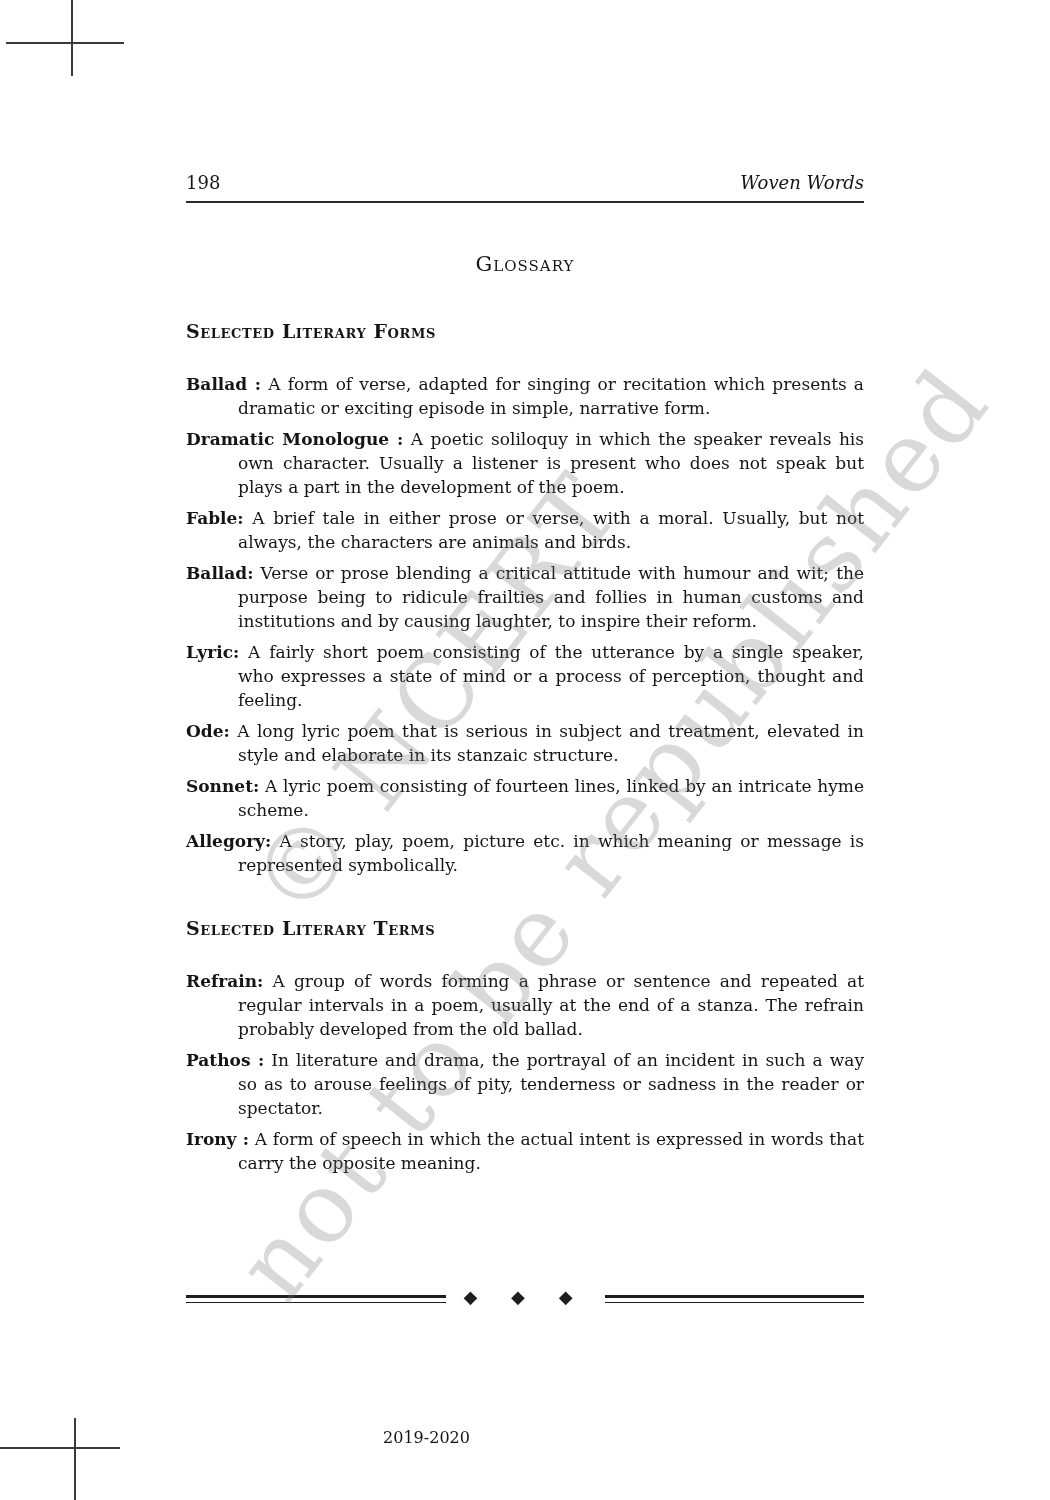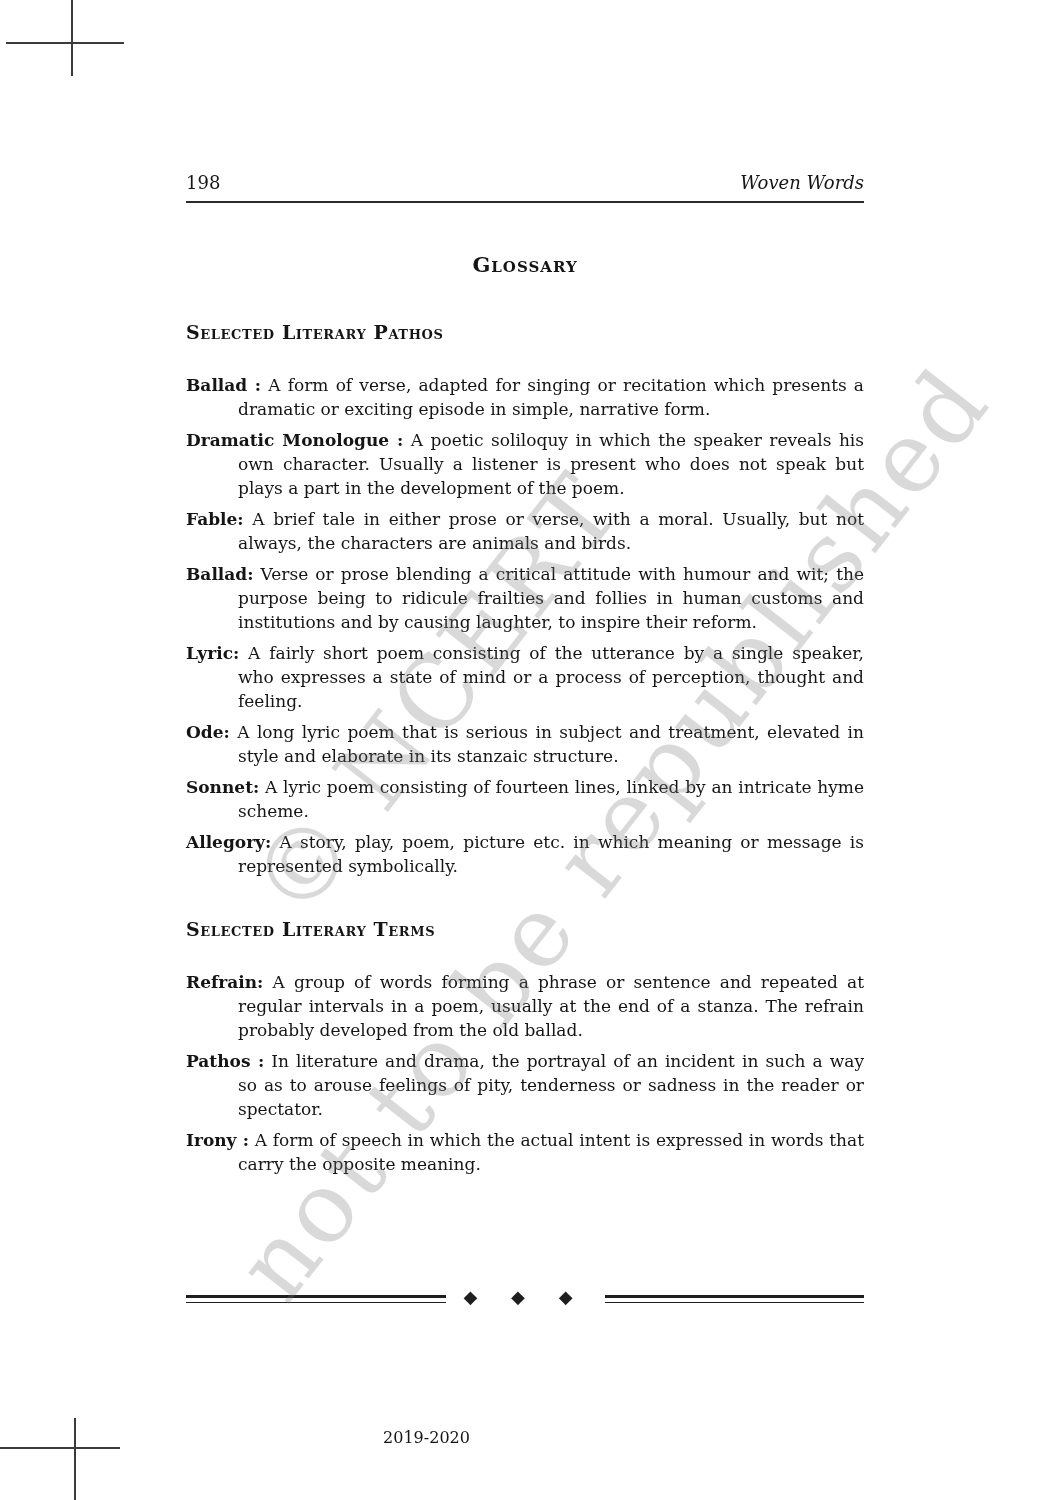--- a/index.html
+++ b/index.html
@@ -33,21 +33,21 @@
     left: 186px; top: 201px; width: 678px;
     border-top: 2px solid #2a2a2a;
   }
 
   .main {
     position: absolute;
     left: 186px; top: 252px; width: 678px;
   }
   .glossary-title {
     text-align: center;
-    font-weight: bold;
+    font-weight: normal;
     font-variant: small-caps;
     font-size: 21px;
     letter-spacing: 1px;
     margin: 0 0 44px 0;
   }
   .section-heading {
     font-weight: bold;
     font-variant: small-caps;
     font-size: 19px;
     letter-spacing: 0.6px;
@@ -115,21 +115,21 @@
 
   <div class="header">
     <span class="num">198</span>
     <span class="book">Woven Words</span>
   </div>
   <div class="header-rule"></div>
 
   <div class="main">
     <h1 class="glossary-title">Glossary</h1>
 
-    <h2 class="section-heading">Selected Literary Pathos</h2>
+    <h2 class="section-heading">Selected Literary Forms</h2>
 
     <p class="entry"><b class="term">Ballad :</b> <span>A form of verse, adapted for singing or recitation which presents a dramatic or exciting episode in simple, narrative form.</span></p>
     <p class="entry"><b class="term">Dramatic Monologue :</b> <span>A poetic soliloquy in which the speaker reveals his own character. Usually a listener is present who does not speak but plays a part in the development of the poem.</span></p>
     <p class="entry"><b class="term">Fable:</b> <span>A brief tale in either prose or verse, with a moral. Usually, but not always, the characters are animals and birds.</span></p>
     <p class="entry"><b class="term">Ballad:</b> <span>Verse or prose blending a critical attitude with humour and wit; the purpose being to ridicule frailties and follies in human customs and institutions and by causing laughter, to inspire their reform.</span></p>
     <p class="entry"><b class="term">Lyric:</b> <span>A fairly short poem consisting of the utterance by a single speaker, who expresses a state of mind or a process of perception, thought and feeling.</span></p>
     <p class="entry"><b class="term">Ode:</b> <span>A long lyric poem that is serious in subject and treatment, elevated in style and elaborate in its stanzaic structure.</span></p>
     <p class="entry"><b class="term">Sonnet:</b> <span>A lyric poem consisting of fourteen lines, linked by an intricate hyme scheme.</span></p>
     <p class="entry"><b class="term">Allegory:</b> <span>A story, play, poem, picture etc. in which meaning or message is represented symbolically.</span></p>
 

